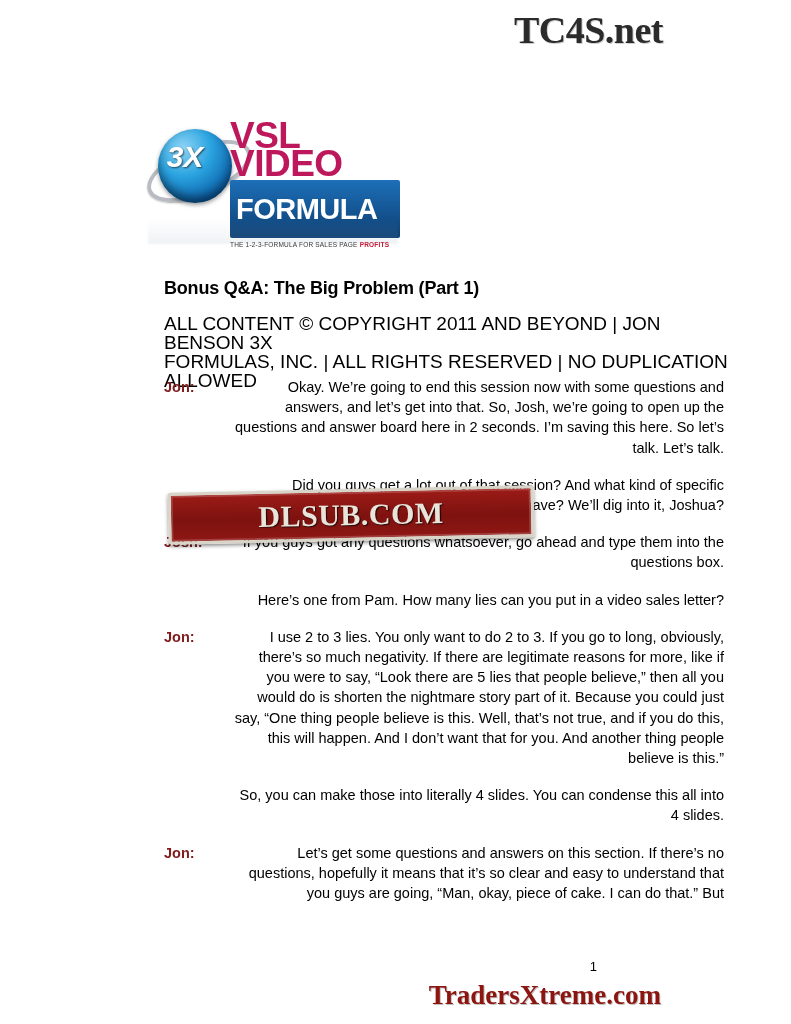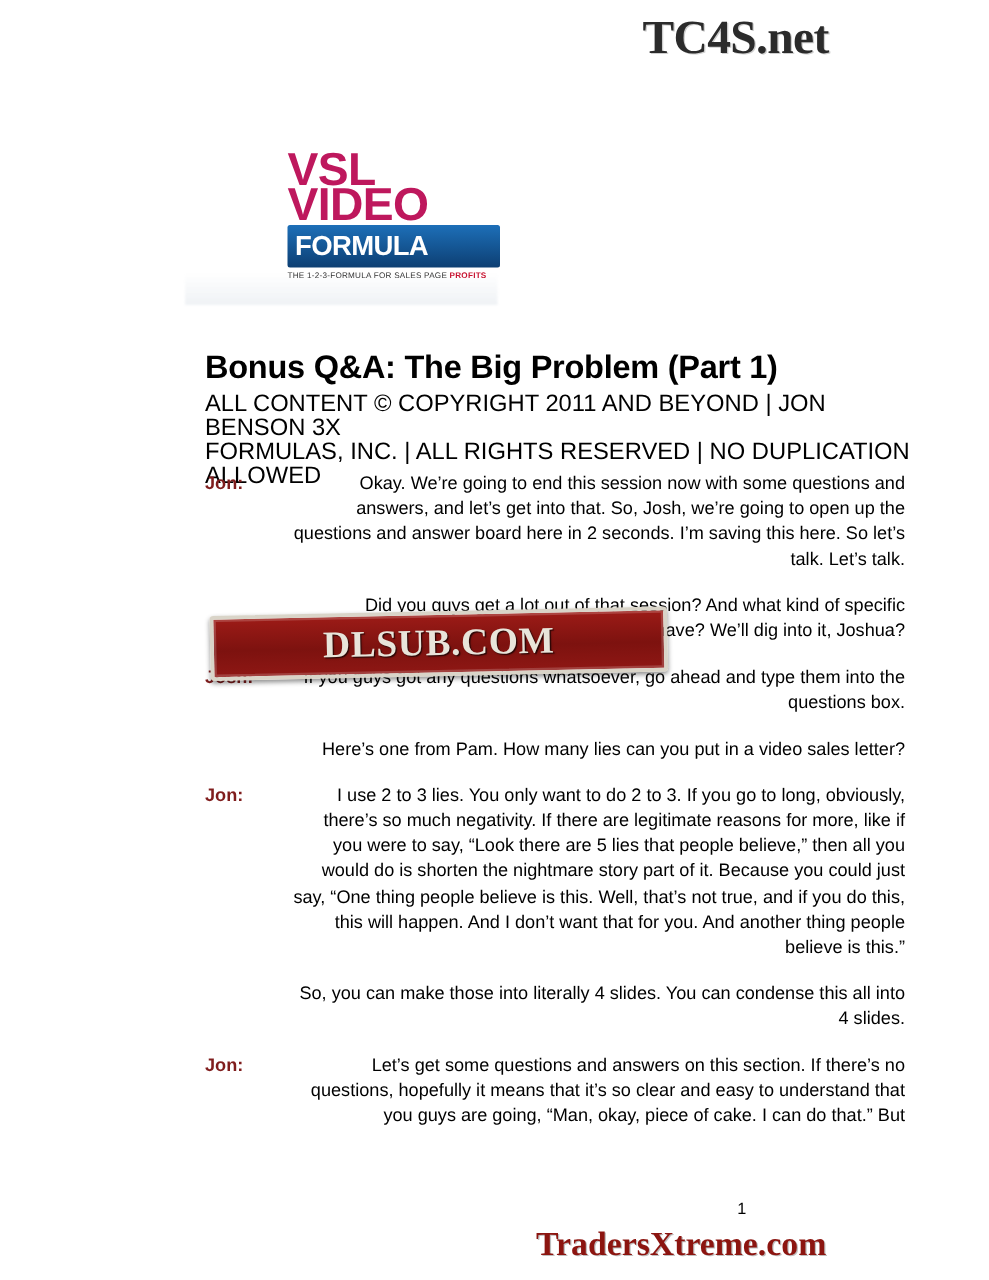--- a/index.html
+++ b/index.html
@@ -101,23 +101,23 @@
     color: #be185d;
     letter-spacing: -0.5px;
     line-height: 28px;
   }
   .logo-line2 {
     margin-top: 2px;
     background: linear-gradient(#1d6fb8, #0d3f73);
     color: #ffffff;
     font-family: "Liberation Sans", sans-serif;
     font-weight: bold;
-    font-size: 22px;
+    font-size: 29px;
     line-height: 34px;
-    padding: 0 6px;
+    padding: 12px 6px;
     letter-spacing: -0.5px;
     border-radius: 2px;
   }
   .logo-tag {
     margin-top: 3px;
     font-size: 6.5px;
     color: #333333;
     letter-spacing: .2px;
   }
   .logo-tag b { color: #c8102e; }
@@ -134,21 +134,21 @@
   }
 
   
   .title {
     position: absolute;
     left: 164px;
     top: 278px;
     width: 560px;
     font-family: "Liberation Sans", sans-serif;
     font-weight: bold;
-    font-size: 26px;
+    font-size: 18px;
     color: #000000;
     letter-spacing: -0.2px;
   }
   .copyright {
     position: absolute;
     left: 164px;
     top: 314px;
     width: 570px;
     font-size: 19px;
     line-height: 19px;
@@ -237,20 +237,25 @@
   }
 </style>
 </head>
 <body>
 
 <div class="page">
 
   <div class="tc4s-watermark">TC4S.net</div>
 
   <div class="logo-wrap">
+    <div class="logo-sphere">
+      <div class="ring"></div>
+      <div class="ball"></div>
+      <div class="ball-text">3X</div>
+    </div>
     <div class="logo-text">
       <div class="logo-line1">VSL VIDEO</div>
       <div class="logo-line2">FORMULA</div>
       <div class="logo-tag">
         <span>THE 1-2-3-FORMULA</span><span> FOR SALES PAGE </span><b>PROFITS</b>
       </div>
     </div>
     <div class="logo-reflection"></div>
   </div>
 

